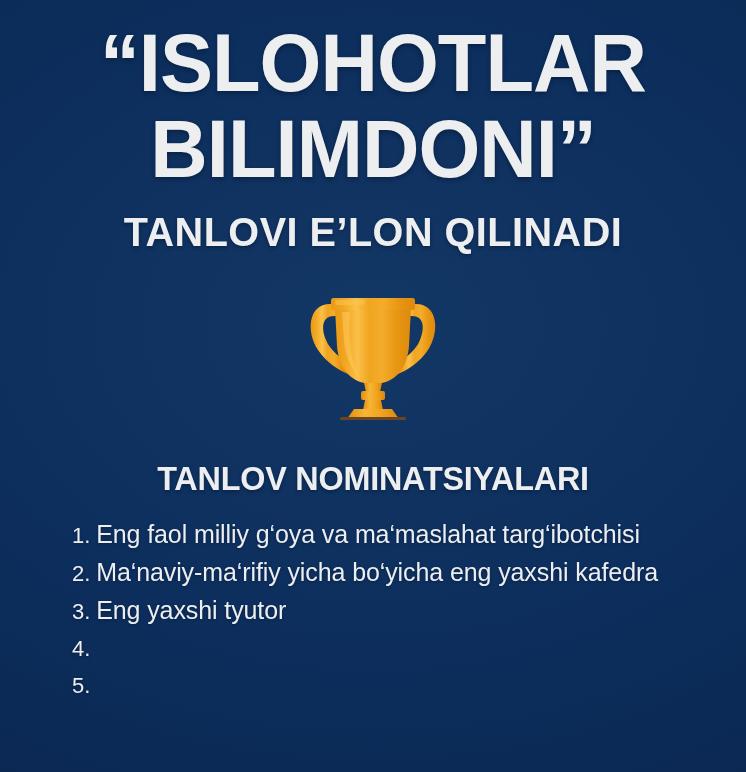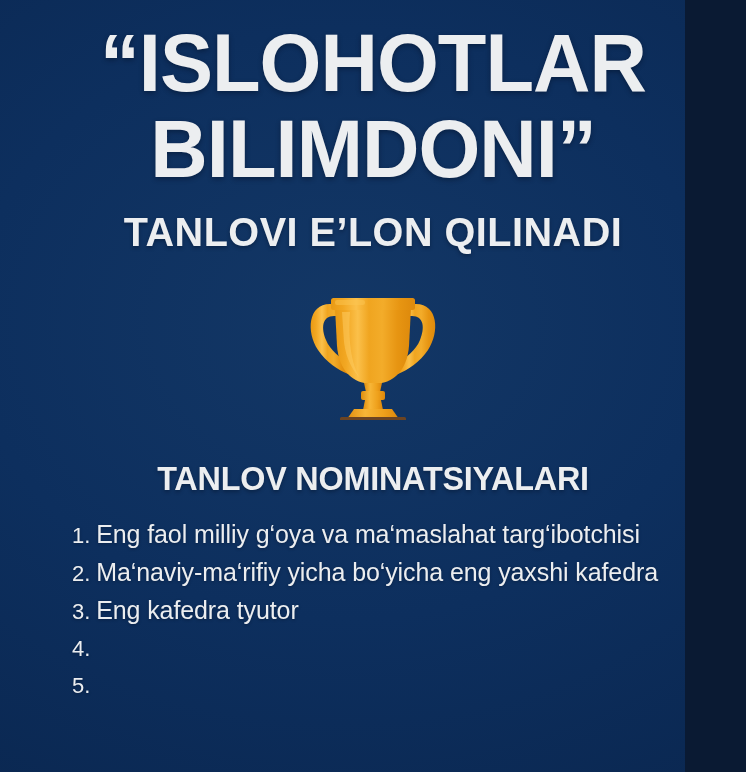--- a/index.html
+++ b/index.html
@@ -6,21 +6,21 @@
     margin: 0;
     padding: 0;
     background: #0a1a33;
   }
   body {
     font-family: "Liberation Sans", sans-serif;
   }
 
   #poster {
     position: relative;
-    width: 685px;
+    width: 746px;
     height: 772px;
     overflow: hidden;
     background: #0d2f5e;
     box-sizing: border-box;
   }
 
   
   #poster::after {
     content: "";
     position: absolute;
@@ -188,21 +188,21 @@
     <li class="nom-item">
       <span class="nom-num">1.</span>
       <span class="nom-text">Eng faol milliy g‘oya va ma‘maslahat targ‘ibotchisi</span>
     </li>
     <li class="nom-item">
       <span class="nom-num">2.</span>
       <span class="nom-text">Ma‘naviy-ma‘rifiy yicha bo‘yicha eng yaxshi kafedra</span>
     </li>
     <li class="nom-item">
       <span class="nom-num">3.</span>
-      <span class="nom-text">Eng kafedra tyutor</span>
+      <span class="nom-text">Eng yaxshi tyutor</span>
     </li>
     <li class="nom-item">
       <span class="nom-num">4.</span>
     </li>
     <li class="nom-item">
       <span class="nom-num">5.</span>
     </li>
   </ul>
 
 </div>

